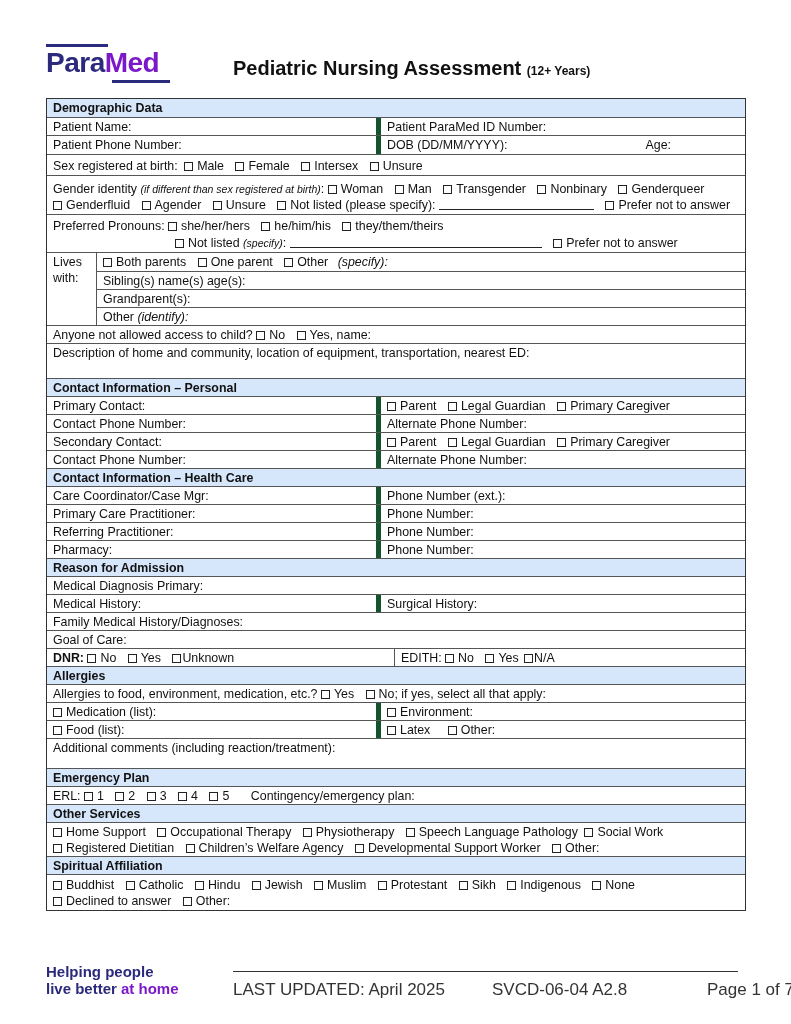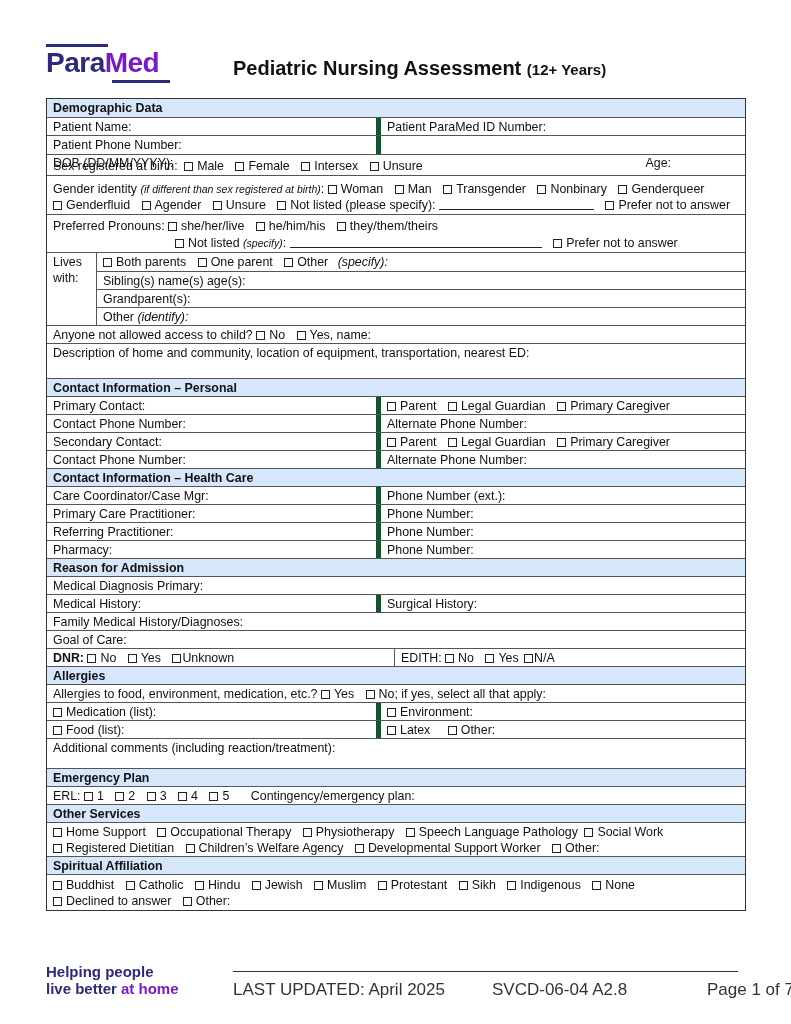--- a/index.html
+++ b/index.html
@@ -7,32 +7,32 @@
   body { position: relative; font-family: "Liberation Sans", "DejaVu Sans", sans-serif; color: #111; }
 
   .logo { position: absolute; left: 46px; top: 44px; width: 128px; height: 40px; }
   .logo .bar-top { position: absolute; left: 0; top: 0; width: 62px; height: 3px; background: #2b2a7c; }
   .logo .word { position: absolute; left: 0; top: 3px; font-size: 28px; font-weight: bold; letter-spacing: -0.5px; line-height: 32px; }
   .logo .para { color: #2b2a7c; }
   .logo .med { color: #7b19c9; }
   .logo .bar-bottom { position: absolute; left: 66px; top: 36px; width: 58px; height: 3px; background: #2b2a7c; }
 
   .title { position: absolute; left: 233px; top: 57px; font-size: 20px; font-weight: bold; color: #111; white-space: nowrap; }
-  .title .sub { font-size: 15px; }
+  .title .sub { font-size: 12px; }
 
   .form { position: absolute; left: 46px; top: 98px; width: 700px; border: 1px solid #333; font-size: 12.4px; }
   .row { display: flex; border-top: 1px solid #555; min-height: 18px; }
   .row:first-child { border-top: none; }
   .sec { background: #d6e6fb; font-weight: bold; padding: 1px 6px; height: 18px; line-height: 16px; }
   .cell { padding: 1px 6px; line-height: 16px; white-space: nowrap; }
   .cell.l { width: 334px; border-right: 5px solid #14532d; }
   .cell.r { flex: 1; }
   .cell.full { flex: 1; }
   .h18 { height: 18px; }
-  .h19 { height: 19px; flex-direction: column; }
+  .h19 { height: 19px; }
   .h21 { height: 21px; }
   .cb { display: inline-block; width: 9px; height: 9px; border: 1px solid #222; margin-right: 4px; vertical-align: -1px; }
   .it { font-style: italic; }
   .small-it { font-style: italic; font-size: 10.5px; }
   .gap { display: inline-block; width: 8px; }
   .uline { display: inline-block; border-bottom: 1px solid #222; height: 11px; vertical-align: -1px; }
   .b { font-weight: bold; }
 
   .lives { display: flex; border-top: 1px solid #555; }
   .lives-label { width: 50px; border-right: 1px solid #555; padding: 1px 6px; line-height: 16px; }
@@ -99,21 +99,21 @@
         <span class="cb"></span><span>Not listed (please specify):</span>
         <span class="uline" style="width:155px;"></span><span class="gap"></span>
         <span class="cb"></span><span>Prefer not to answer</span>
       </div>
     </div>
   </div>
   <div class="row" style="height:38px;">
     <div class="cell full" style="padding-top:3px;line-height:17px;">
       <div>
         <span>Preferred Pronouns:</span>
-        <span class="cb"></span><span>she/her/live</span><span class="gap"></span>
+        <span class="cb"></span><span>she/her/hers</span><span class="gap"></span>
         <span class="cb"></span><span>he/him/his</span><span class="gap"></span>
         <span class="cb"></span><span>they/them/theirs</span>
       </div>
       <div style="padding-left:122px;">
         <span class="cb"></span><span>Not listed</span>
         <span class="small-it">(specify)</span>:
         <span class="uline" style="width:252px;"></span><span class="gap"></span>
         <span class="cb"></span><span>Prefer not to answer</span>
       </div>
     </div>

